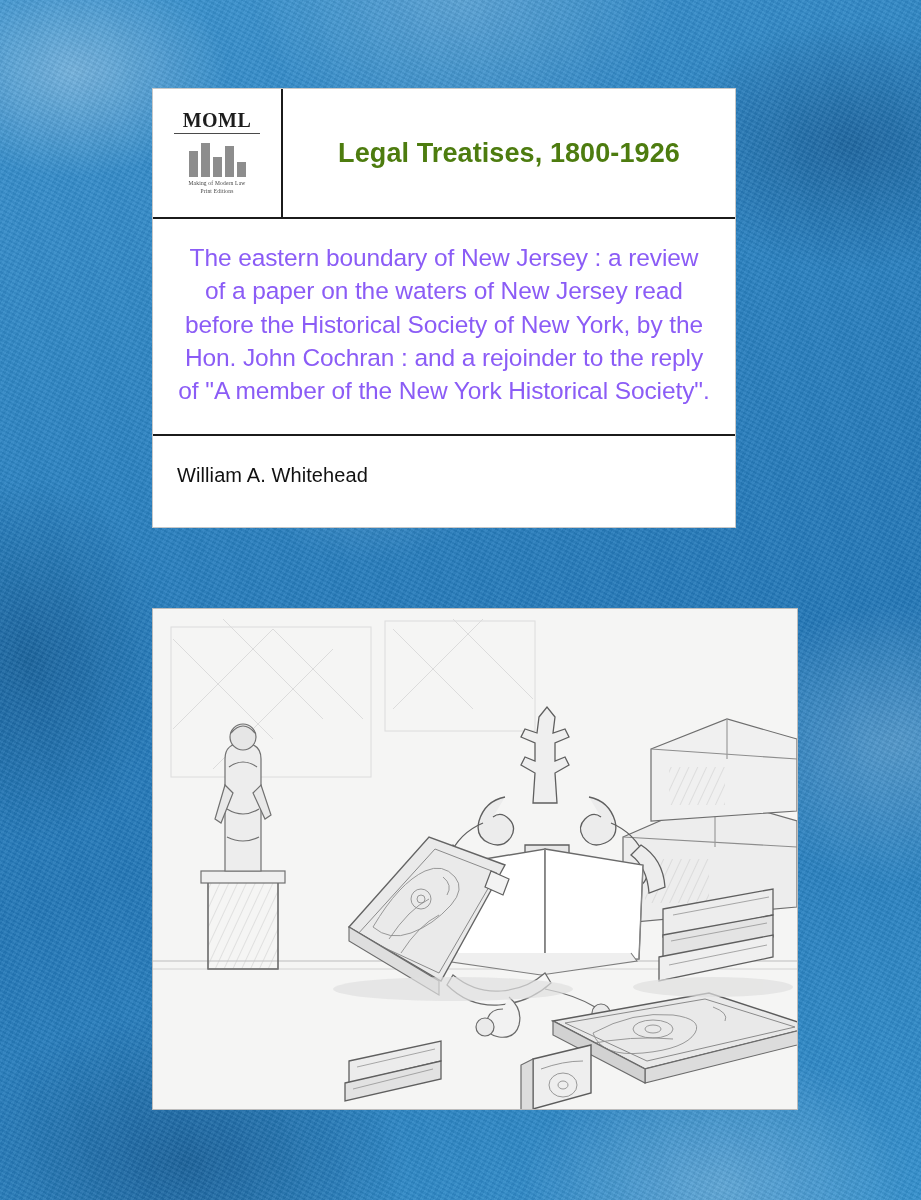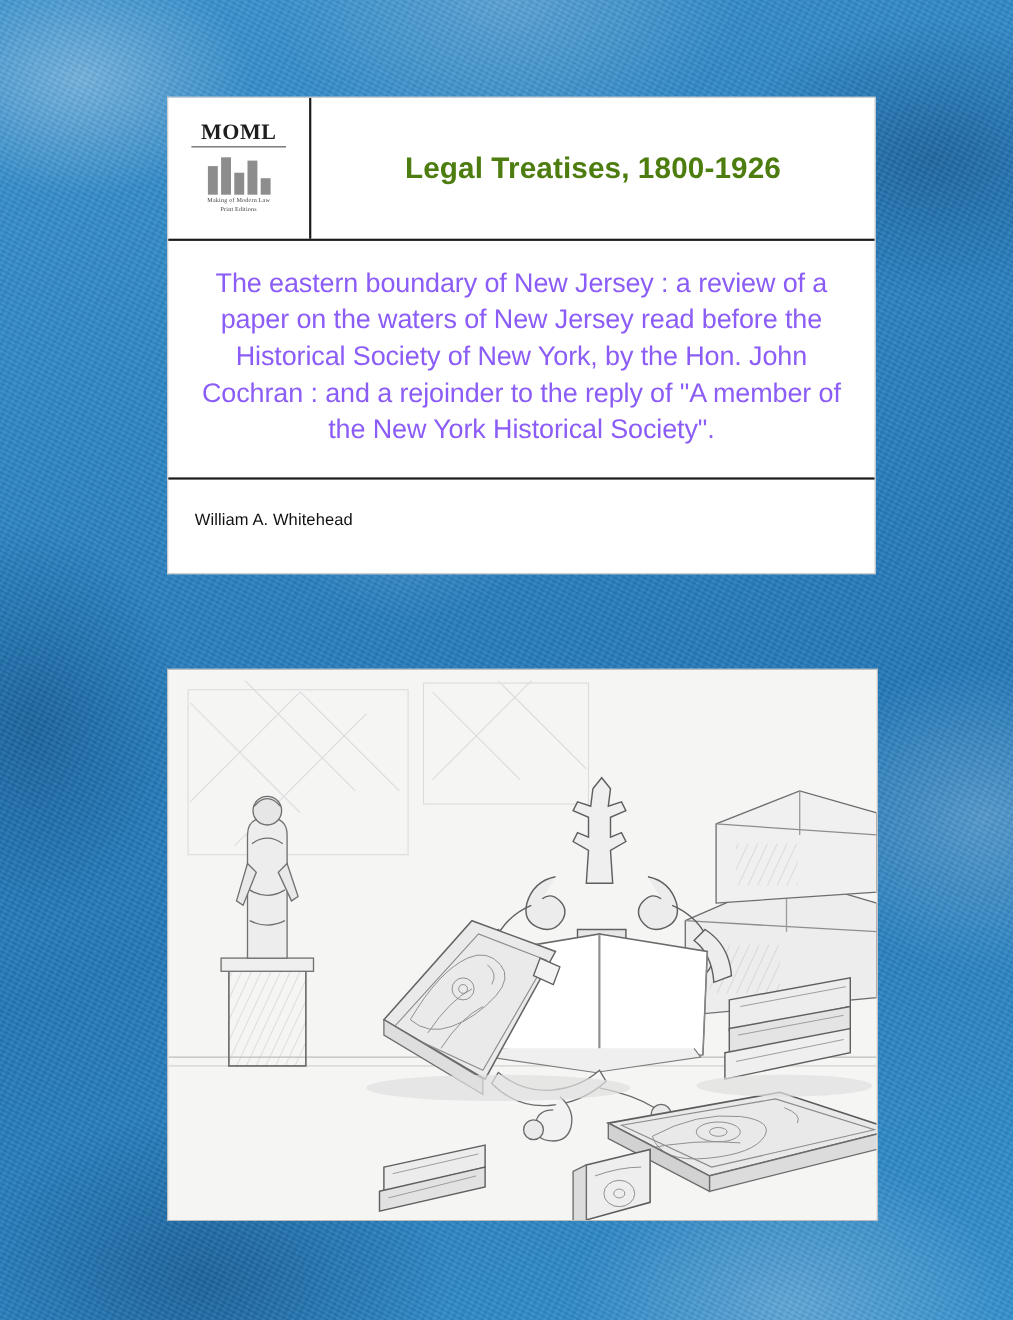--- a/index.html
+++ b/index.html
@@ -41,21 +41,21 @@
       repeating-linear-gradient(-63deg, rgba(255,255,255,0.035) 0 3px, rgba(0,0,0,0.03) 3px 6px);
     opacity: .85;
     pointer-events: none;
   }
 
   
   .panel {
     position: absolute;
     left: 152px;
     top: 88px;
-    width: 644px;
+    width: 584px;
     background: #ffffff;
     border: 1px solid #c8c8c8;
     box-sizing: border-box;
     z-index: 3;
   }
 
   
   .header {
     display: flex;
     align-items: stretch;
@@ -138,21 +138,21 @@
     color: #8b5cf6;
     text-align: center;
     letter-spacing: -0.1px;
   }
 
   
   .author-block {
     padding: 28px 24px 40px 24px;
   }
   .author-name {
-    font-size: 15px;
+    font-size: 20px;
     color: #111111;
     letter-spacing: .1px;
   }
 
   
   .illus {
     position: absolute;
     left: 152px;
     top: 608px;
     width: 644px;

